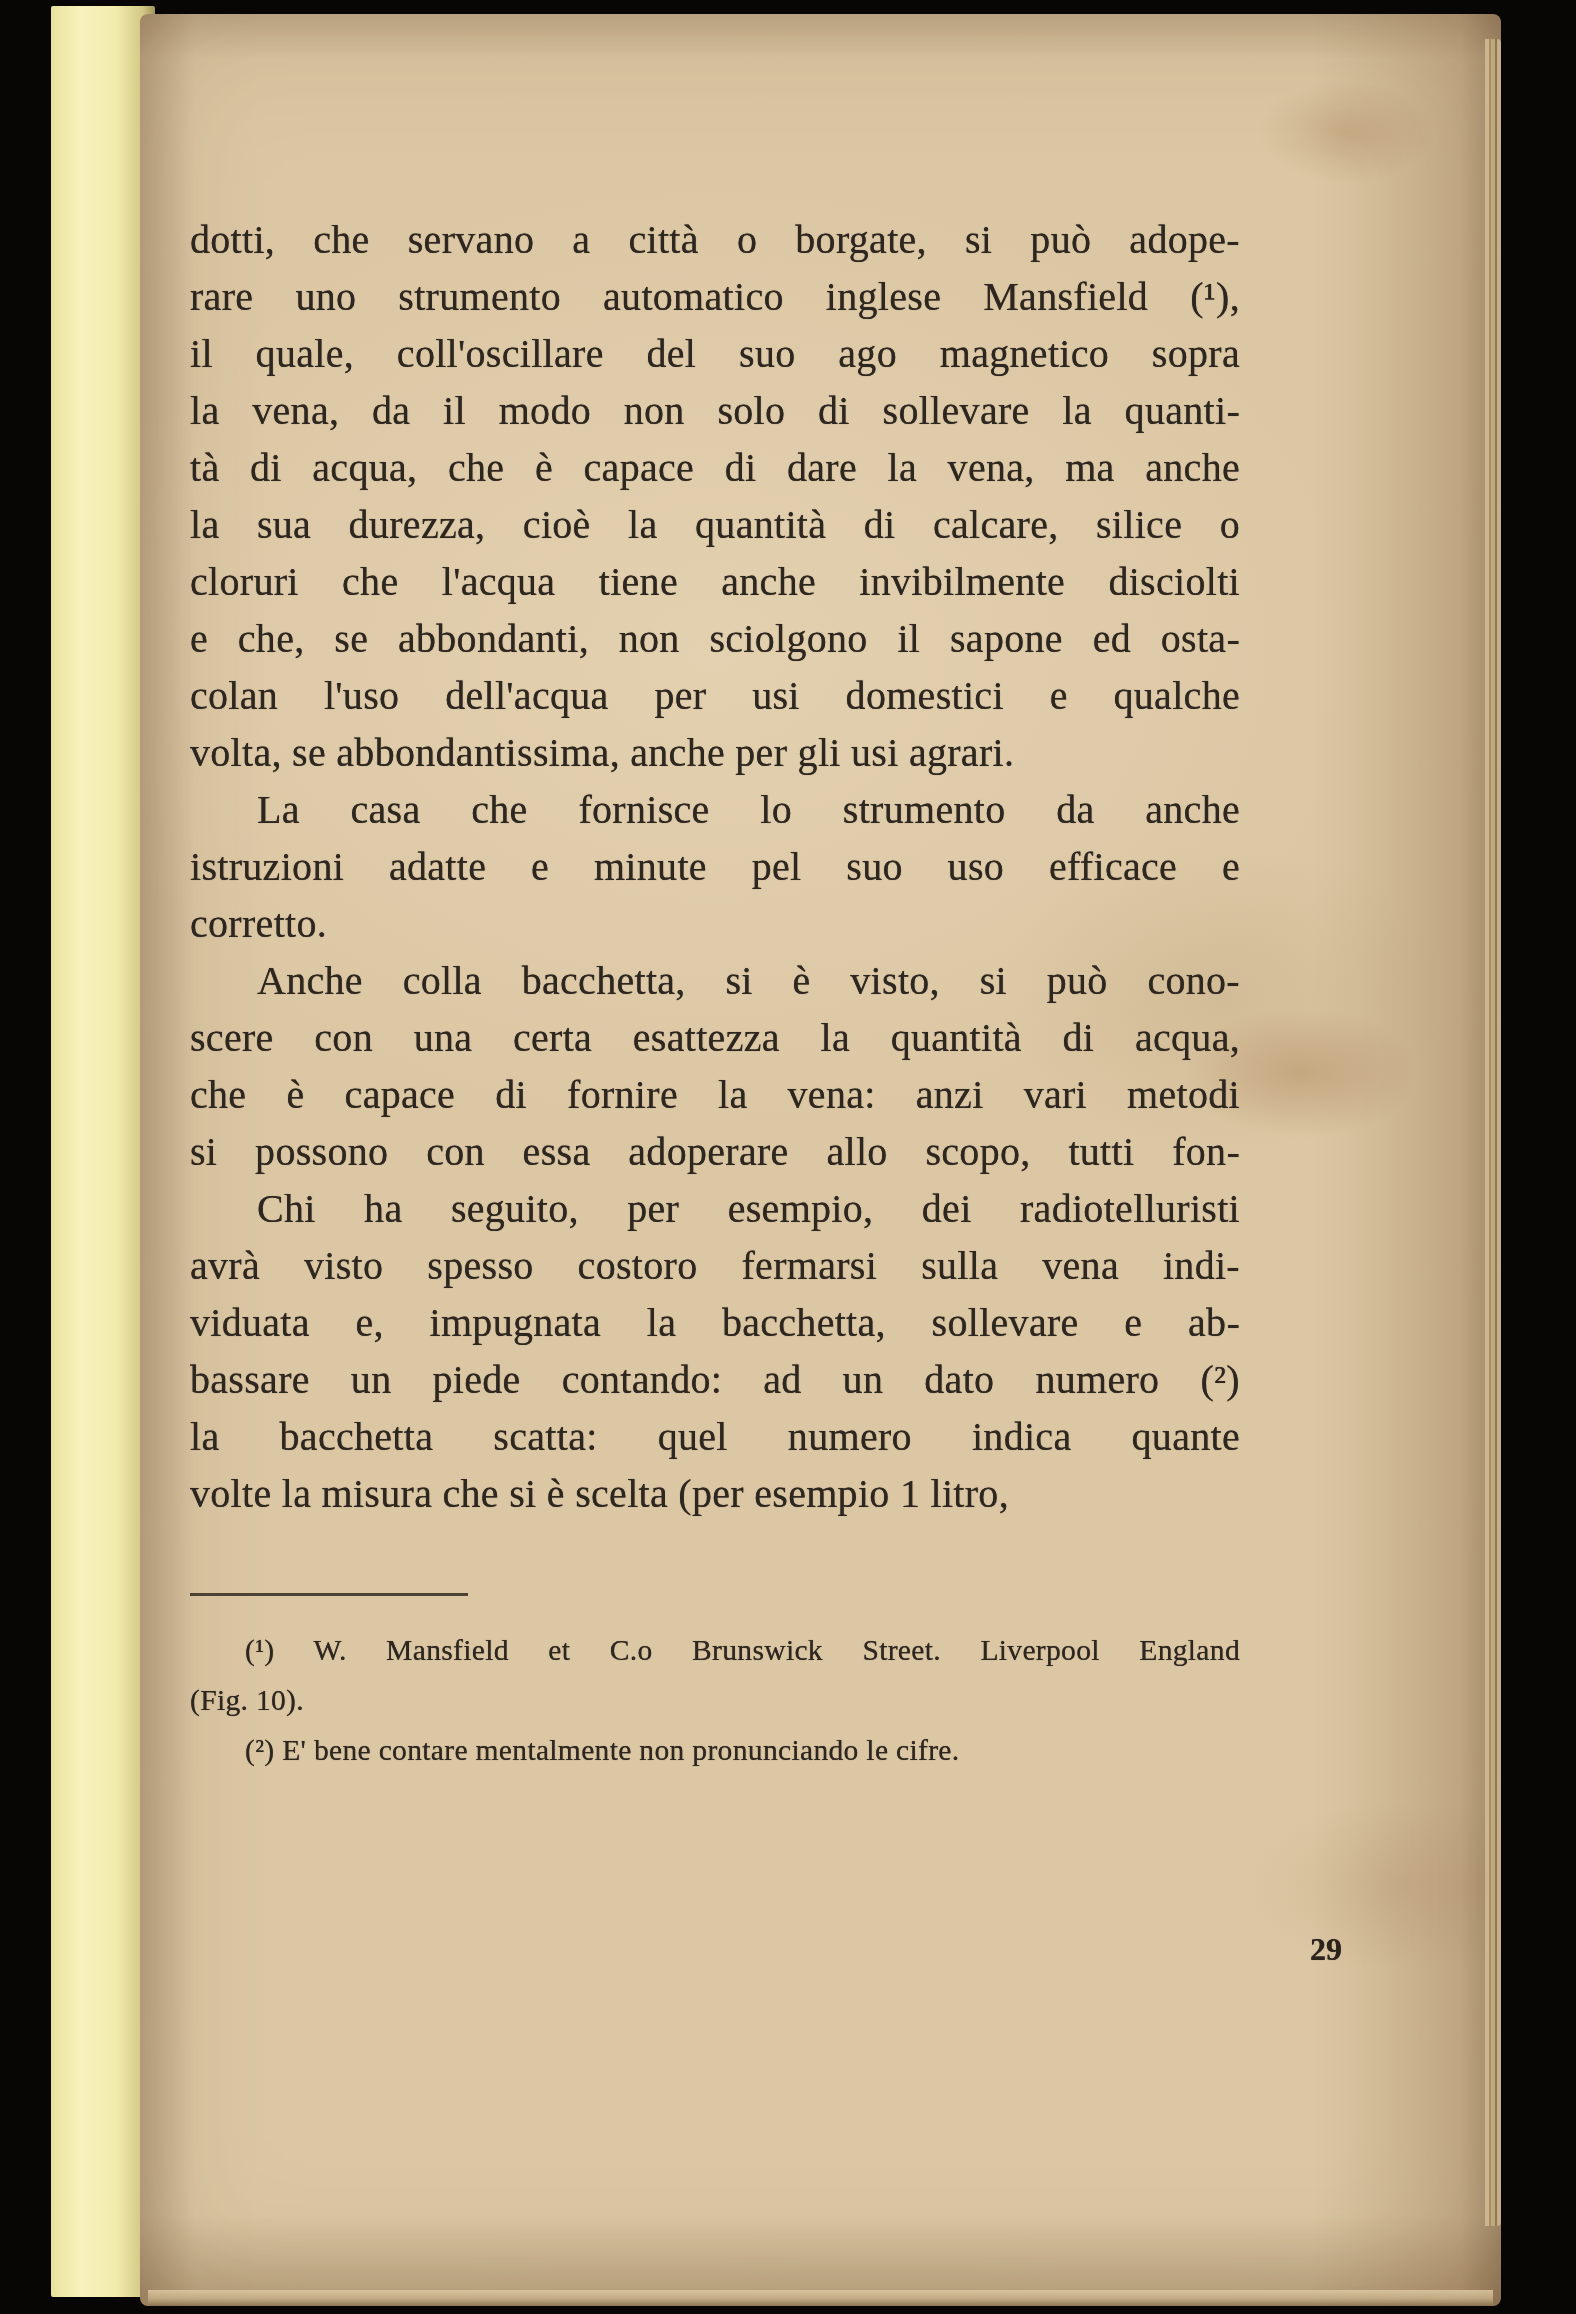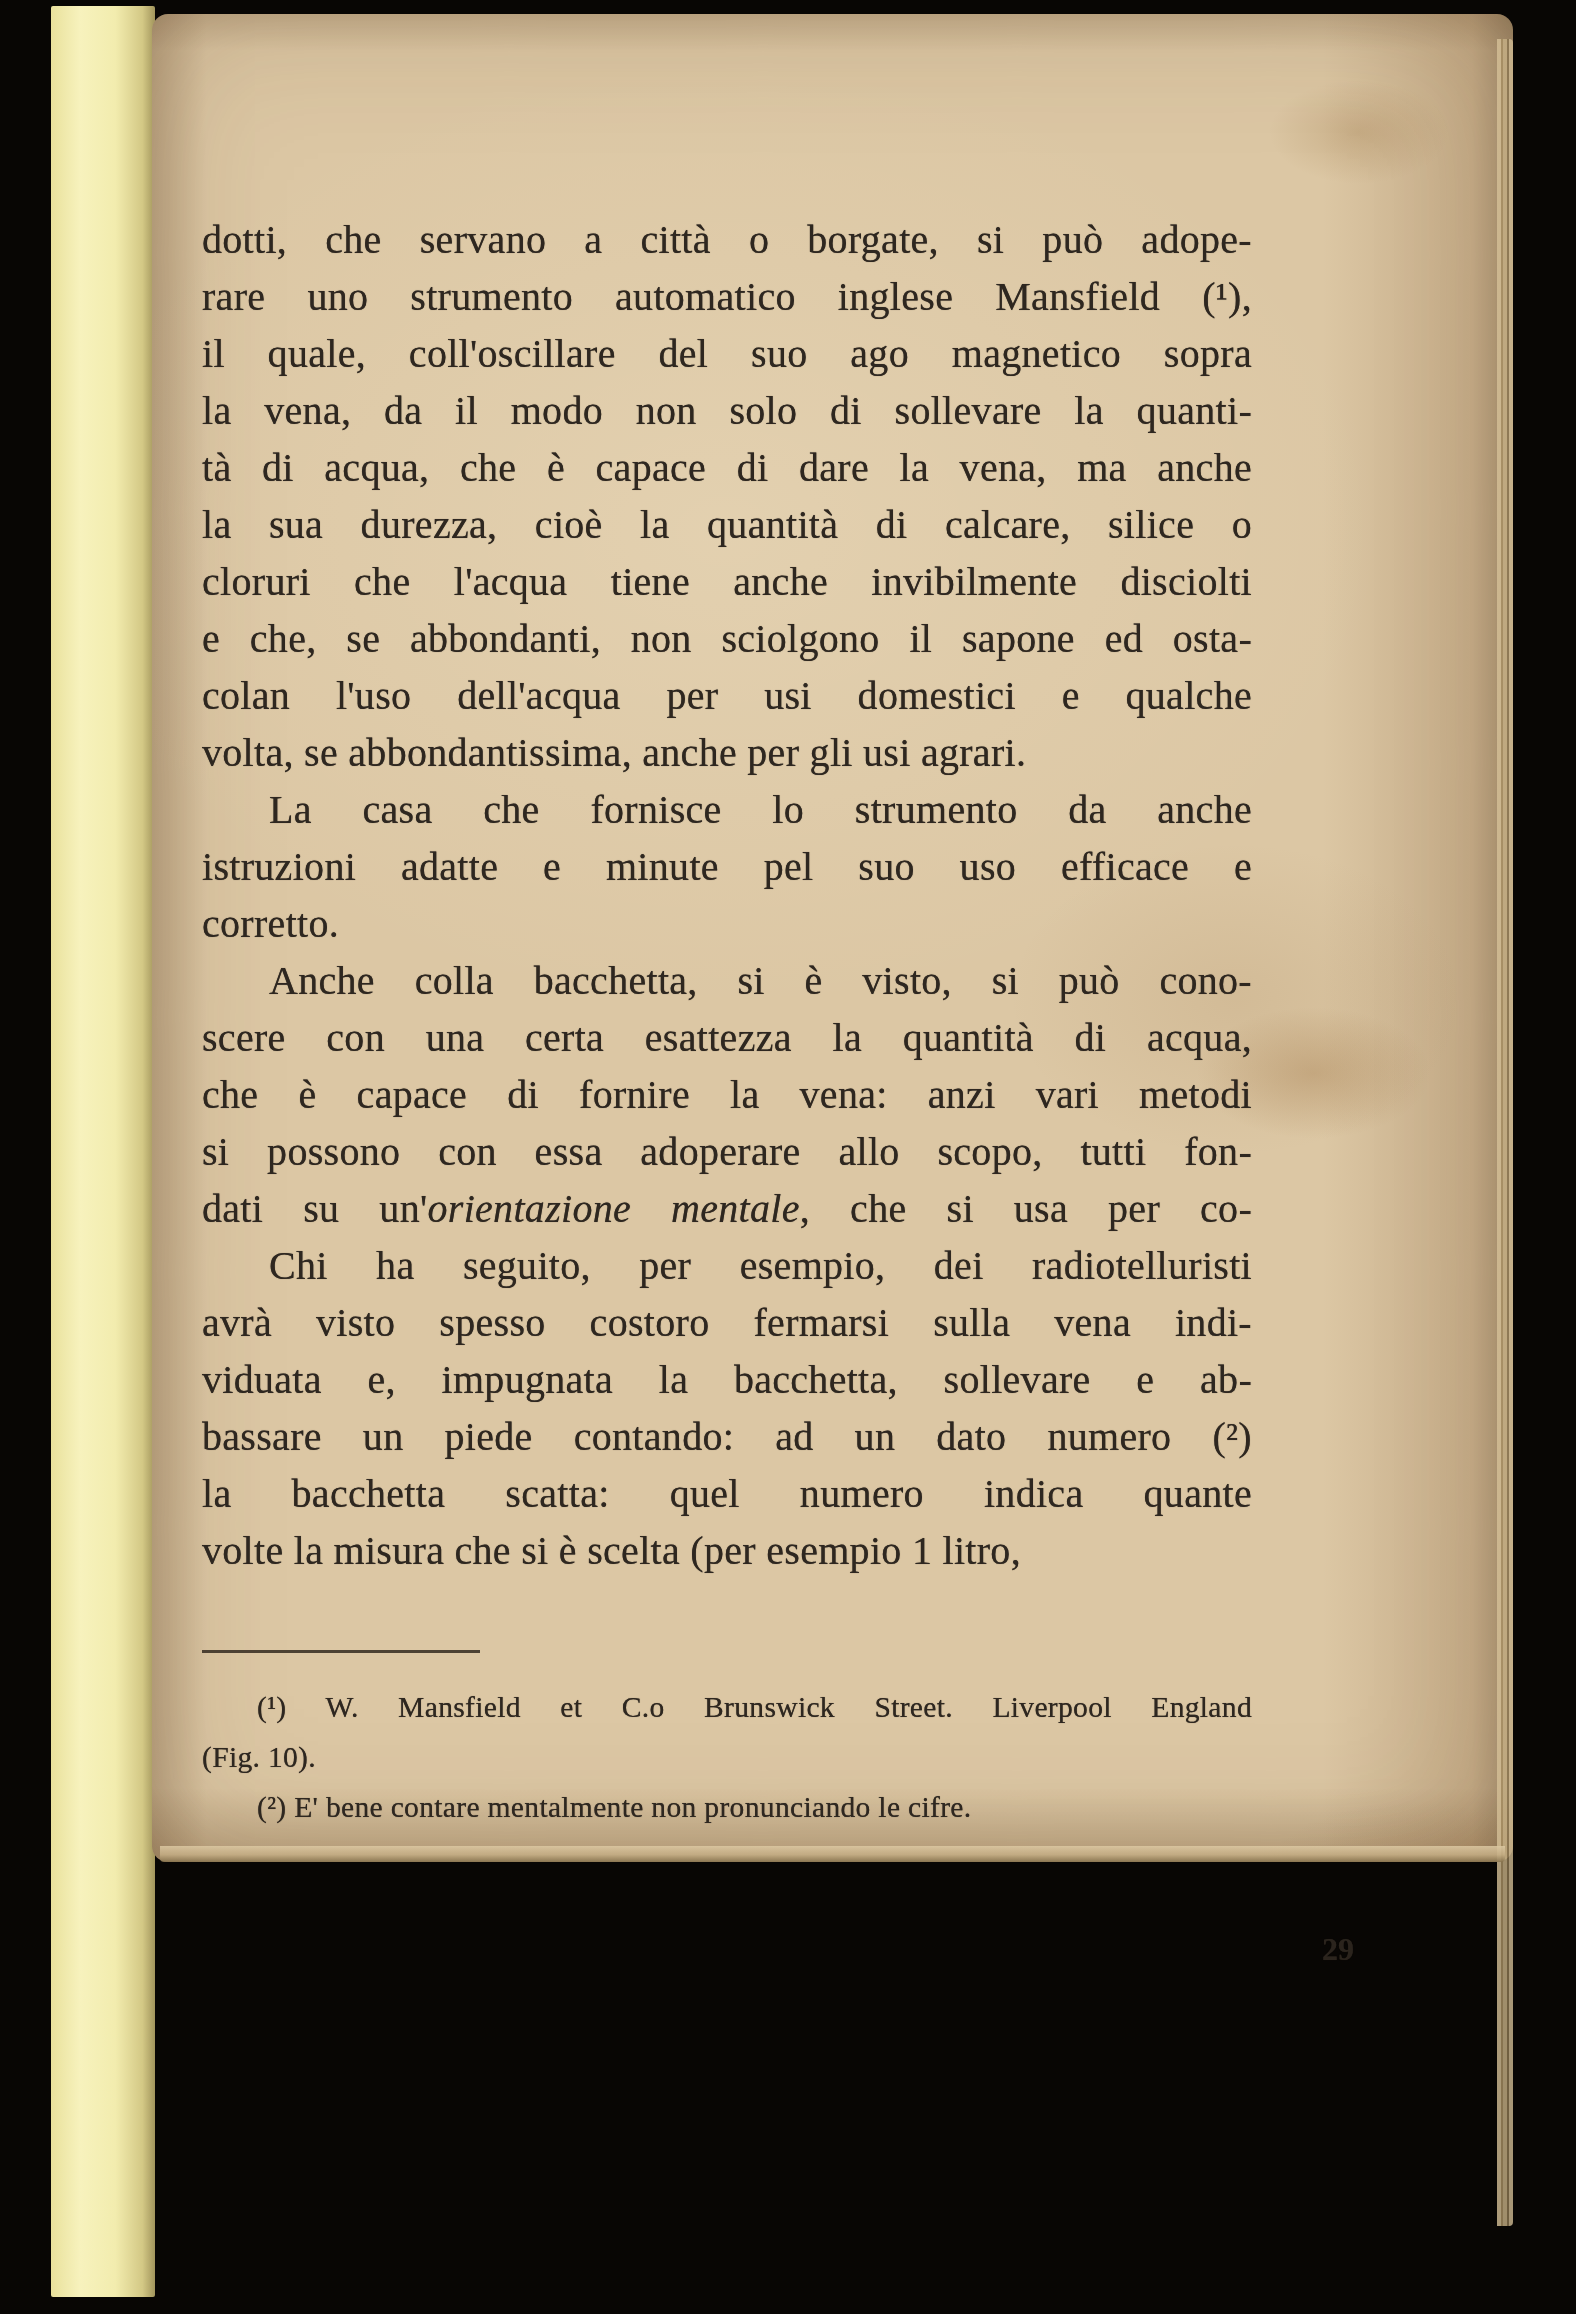--- a/index.html
+++ b/index.html
@@ -13,22 +13,22 @@
 
   
   .leaf {
     position:absolute; left:51px; top:5.9px; width:104px; height:2291px;
     background:linear-gradient(90deg,#e9e19c 0%,#f7f2bd 28%,#f2ecae 62%,#d3c885 88%,#a2955c 100%);
     border-radius:2px;
   }
 
   
   .page {
-    position:absolute; left:152px; top:13.8px; width:1361px; height:1848px;
-    border-radius:16px;
+    position:absolute; left:140px; top:13.8px; width:1361px; height:2292px;
+    border-radius:8px;
     background:
       radial-gradient(ellipse 167px 94px at 1162px 1059px, rgba(150,105,55,.30), transparent 70%),
       radial-gradient(ellipse 128px 74px at 1207px 118px, rgba(150,110,60,.26), transparent 70%),
       radial-gradient(ellipse 315px 217px at 1084px 985px, rgba(140,100,55,.12), transparent 72%),
       radial-gradient(ellipse 217px 118px at 1261px 1872px, rgba(140,100,55,.14), transparent 72%),
       radial-gradient(ellipse 887px 640px at 42% 28%, rgba(255,246,222,.20), transparent 75%),
       linear-gradient(90deg, rgba(90,60,30,.24) 0%, rgba(90,60,30,0) 4%, rgba(90,60,30,0) 86%, rgba(120,80,40,.22) 97%, rgba(80,55,28,.38) 100%),
       linear-gradient(180deg, rgba(90,60,30,.18) 0%, rgba(90,60,30,0) 2%, rgba(90,60,30,0) 96%, rgba(110,80,45,.30) 100%),
       #dcc7a4;
     box-shadow: inset 0 0 138px rgba(85,55,25,.22);
@@ -104,21 +104,20 @@
           <div class="para">
             <div class="line indent"><span>La casa che fornisce lo strumento da anche</span></div>
             <div class="line"><span>istruzioni adatte e minute pel suo uso efficace e</span></div>
             <div class="line last"><span>corretto.</span></div>
           </div>
           <div class="para">
             <div class="line indent"><span>Anche colla bacchetta, si è visto, si può cono-</span></div>
             <div class="line"><span>scere con una certa esattezza la quantità di acqua,</span></div>
             <div class="line"><span>che è capace di fornire la vena: anzi vari metodi</span></div>
             <div class="line"><span>si possono con essa adoperare allo scopo, tutti fon-</span></div>
-            <div class="line"><span>dati su un'</span><span class="italic">orientazione mentale</span><span>, che si usa per co-</span></div>
           </div>
           <div class="para">
             <div class="line indent"><span>Chi ha seguito, per esempio, dei radiotelluristi</span></div>
             <div class="line"><span>avrà visto spesso costoro fermarsi sulla vena indi-</span></div>
             <div class="line"><span>viduata e, impugnata la bacchetta, sollevare e ab-</span></div>
             <div class="line"><span>bassare un piede contando: ad un dato numero (²)</span></div>
             <div class="line"><span>la bacchetta scatta: quel numero indica quante</span></div>
             <div class="line last"><span>volte la misura che si è scelta (per esempio 1 litro,</span></div>
           </div>
         </div>

